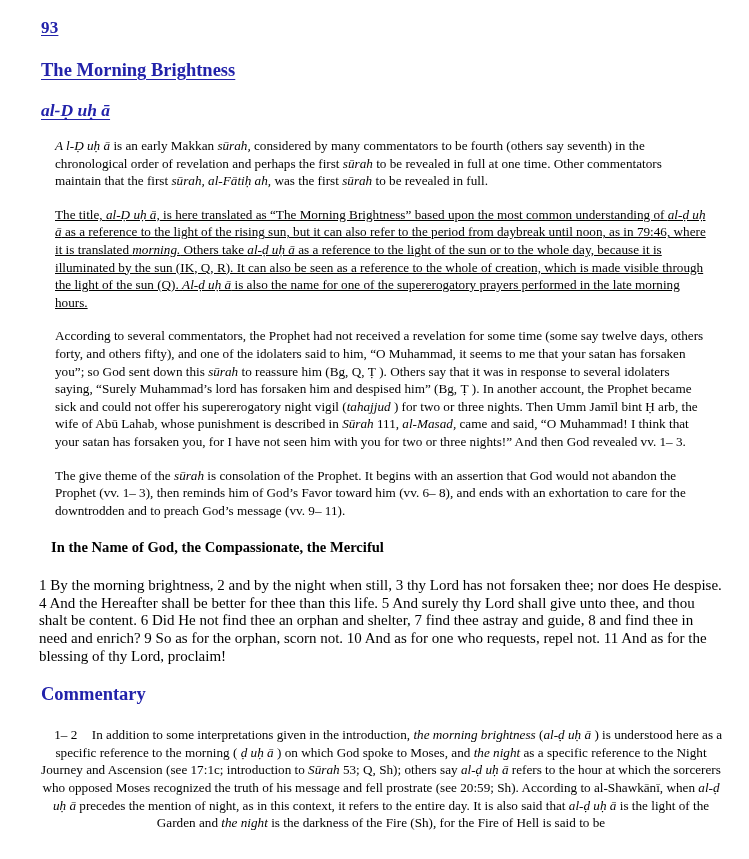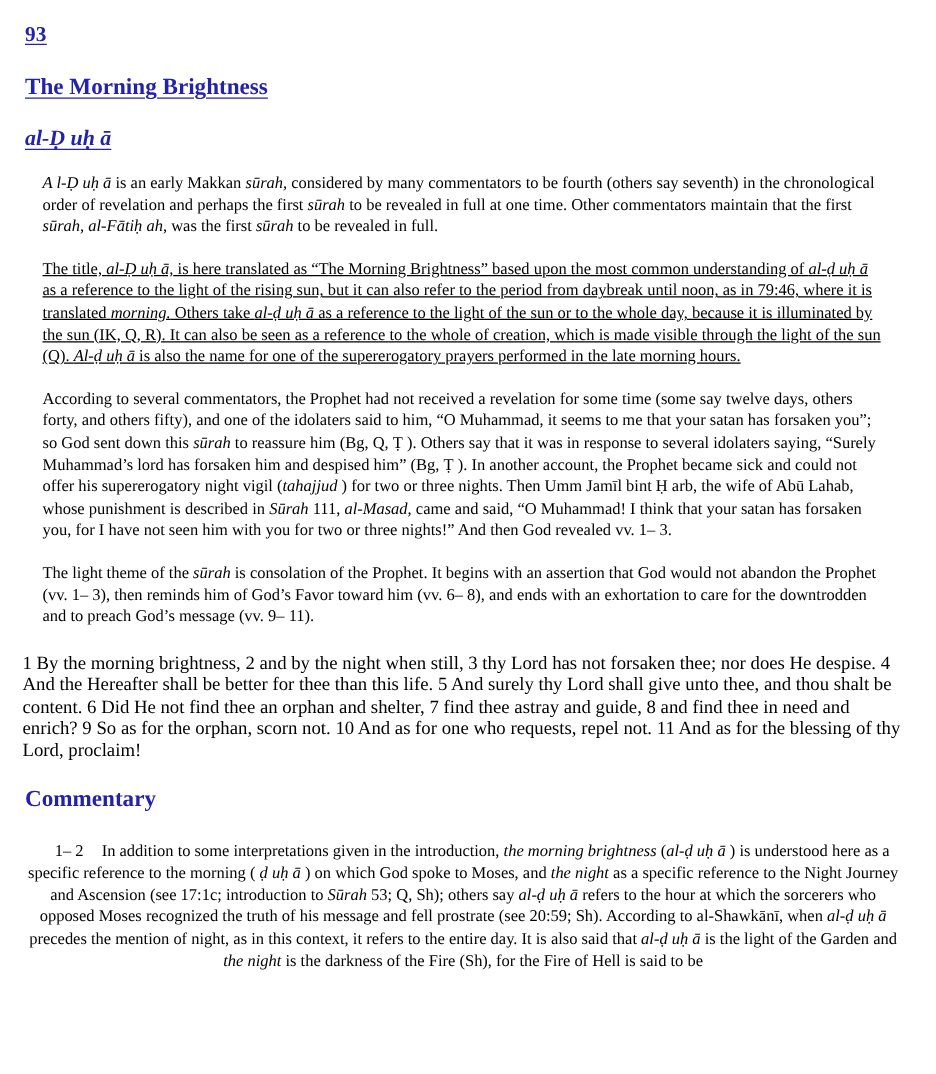--- a/index.html
+++ b/index.html
@@ -11,21 +11,21 @@
     width: 749px;
     height: 859px;
     overflow: hidden;
     font-family: "Liberation Serif", "DejaVu Serif", serif;
     color: #000000;
   }
   .page {
     box-sizing: border-box;
     width: 749px;
     height: 859px;
-    padding: 14px 26px 0 18px;
+    padding: 14px 26px 0 39px;
     position: relative;
   }
 
   
   .h-number {
     color: #2222aa;
     font-weight: bold;
     font-size: 17px;
     line-height: 20px;
     text-decoration: underline;
@@ -128,22 +128,23 @@
   <div class="row-translit">
     <span class="h-translit">al-Ḍ uḥ ā</span>
   </div>
 
   <p class="body gap-1"><i>A l-Ḍ uḥ ā</i><span> is an early Makkan </span><i>sūrah,</i><span> considered by many commentators to be fourth (others say seventh) in the chronological order of revelation and perhaps the first </span><i>sūrah</i><span> to be revealed in full at one time. Other commentators maintain that the first </span><i>sūrah, al-Fātiḥ ah,</i><span> was the first </span><i>sūrah</i><span> to be revealed in full.</span></p>
 
   <p class="body gap-2"><span>The title, </span><i>al-Ḍ uḥ ā,</i><span> is here translated as “The Morning Brightness” based upon the most common understanding of </span><i>al-ḍ uḥ ā</i><span> as a reference to the light of the rising sun, but it can also refer to the period from daybreak until noon, as in 79:46, where it is translated </span><i>morning.</i><span> Others take </span><i>al-ḍ uḥ ā</i><span> as a reference to the light of the sun or to the whole day, because it is illuminated by the sun (IK, Q, R). It can also be seen as a reference to the whole of creation, which is made visible through the light of the sun (Q). </span><i>Al-ḍ uḥ ā</i><span> is also the name for one of the supererogatory prayers performed in the late morning hours.</span></p>
 
   <p class="body gap-3"><span>According to several commentators, the Prophet had not received a revelation for some time (some say twelve days, others forty, and others fifty), and one of the idolaters said to him, “O Muhammad, it seems to me that your satan has forsaken you”; so God sent down this </span><i>sūrah</i><span> to reassure him (Bg, Q, Ṭ ). Others say that it was in response to several idolaters saying, “Surely Muhammad’s lord has forsaken him and despised him” (Bg, Ṭ ). In another account, the Prophet became sick and could not offer his supererogatory night vigil (</span><i>tahajjud</i><span> ) for two or three nights. Then Umm Jamīl bint Ḥ arb, the wife of Abū Lahab, whose punishment is described in </span><i>Sūrah</i><span> 111, </span><i>al-Masad,</i><span> came and said, “O Muhammad! I think that your satan has forsaken you, for I have not seen him with you for two or three nights!” And then God revealed vv. 1– 3.</span></p>
 
-  <p class="body gap-4"><span>The light theme of the </span><i>sūrah</i><span> is consolation of the Prophet. It begins with an assertion that God would not abandon the Prophet (vv. 1– 3), then reminds him of God’s Favor toward him (vv. 6– 8), and ends with an exhortation to care for the downtrodden and to preach God’s message (vv. 9– 11).</span></p>
+  <p class="body gap-4"><span>The give theme of the </span><i>sūrah</i><span> is consolation of the Prophet. It begins with an assertion that God would not abandon the Prophet (vv. 1– 3), then reminds him of God’s Favor toward him (vv. 6– 8), and ends with an exhortation to care for the downtrodden and to preach God’s message (vv. 9– 11).</span></p>
 
+  <div class="basmala">In the Name of God, the Compassionate, the Merciful</div>
 
   <p class="verses">1 By the morning brightness, 2 and by the night when still, 3 thy Lord has not forsaken thee; nor does He despise. 4 And the Hereafter shall be better for thee than this life. 5 And surely thy Lord shall give unto thee, and thou shalt be content. 6 Did He not find thee an orphan and shelter, 7 find thee astray and guide, 8 and find thee in need and enrich? 9 So as for the orphan, scorn not. 10 And as for one who requests, repel not. 11 And as for the blessing of thy Lord, proclaim!</p>
 
   <div class="row-commentary">
     <span class="h-commentary">Commentary</span>
   </div>
 
 
 
   <p class="comm-para"><span class="vrange">1– 2</span><span>In addition to some interpretations given in the introduction, </span><i>the morning brightness</i><span> (</span><i>al-ḍ uḥ ā</i><span> ) is understood here as a specific reference to the morning ( </span><i>ḍ uḥ ā</i><span> ) on which God spoke to Moses, and </span><i>the night</i><span> as a specific reference to the Night Journey and Ascension (see 17:1c; introduction to </span><i>Sūrah</i><span> 53; Q, Sh); others say </span><i>al-ḍ uḥ ā</i><span> refers to the hour at which the sorcerers who opposed Moses recognized the truth of his message and fell prostrate (see 20:59; Sh). According to al-Shawkānī, when </span><i>al-ḍ uḥ ā</i><span> precedes the mention of night, as in this context, it refers to the entire day. It is also said that </span><i>al-ḍ uḥ ā</i><span> is the light of the Garden and </span><i>the night</i><span> is the darkness of the Fire (Sh), for the Fire of Hell is said to be</span></p>

